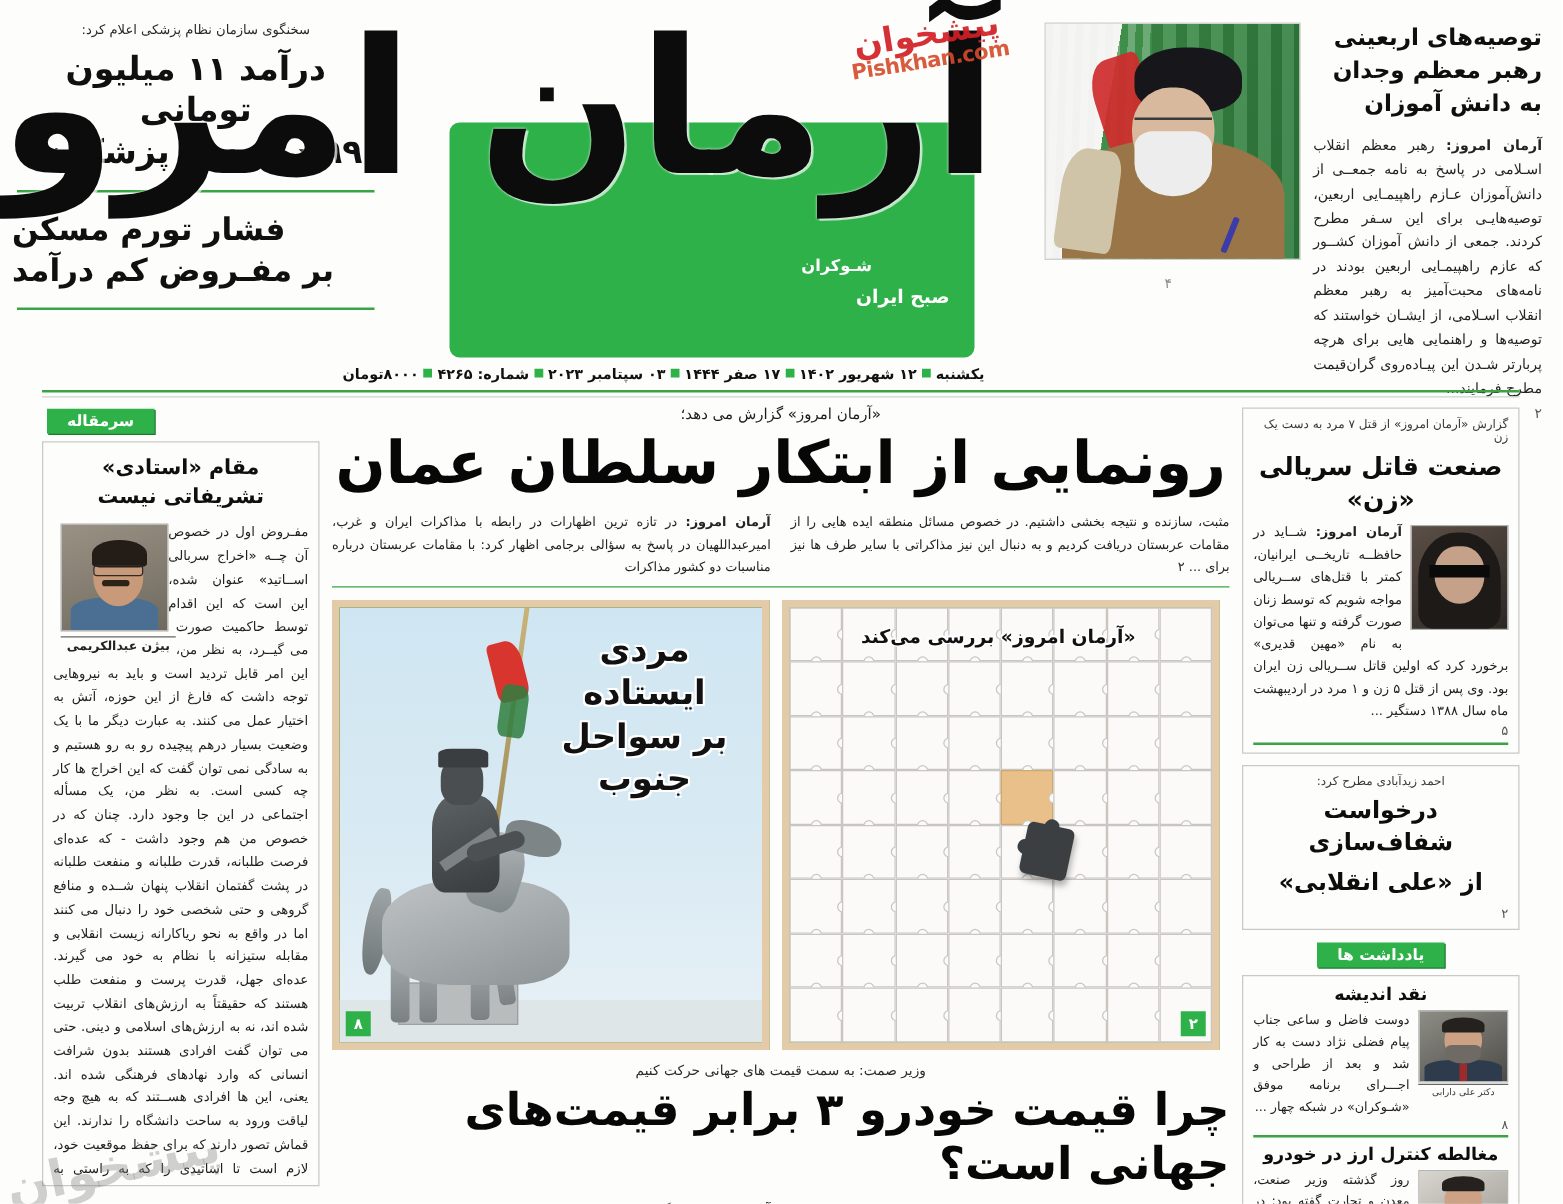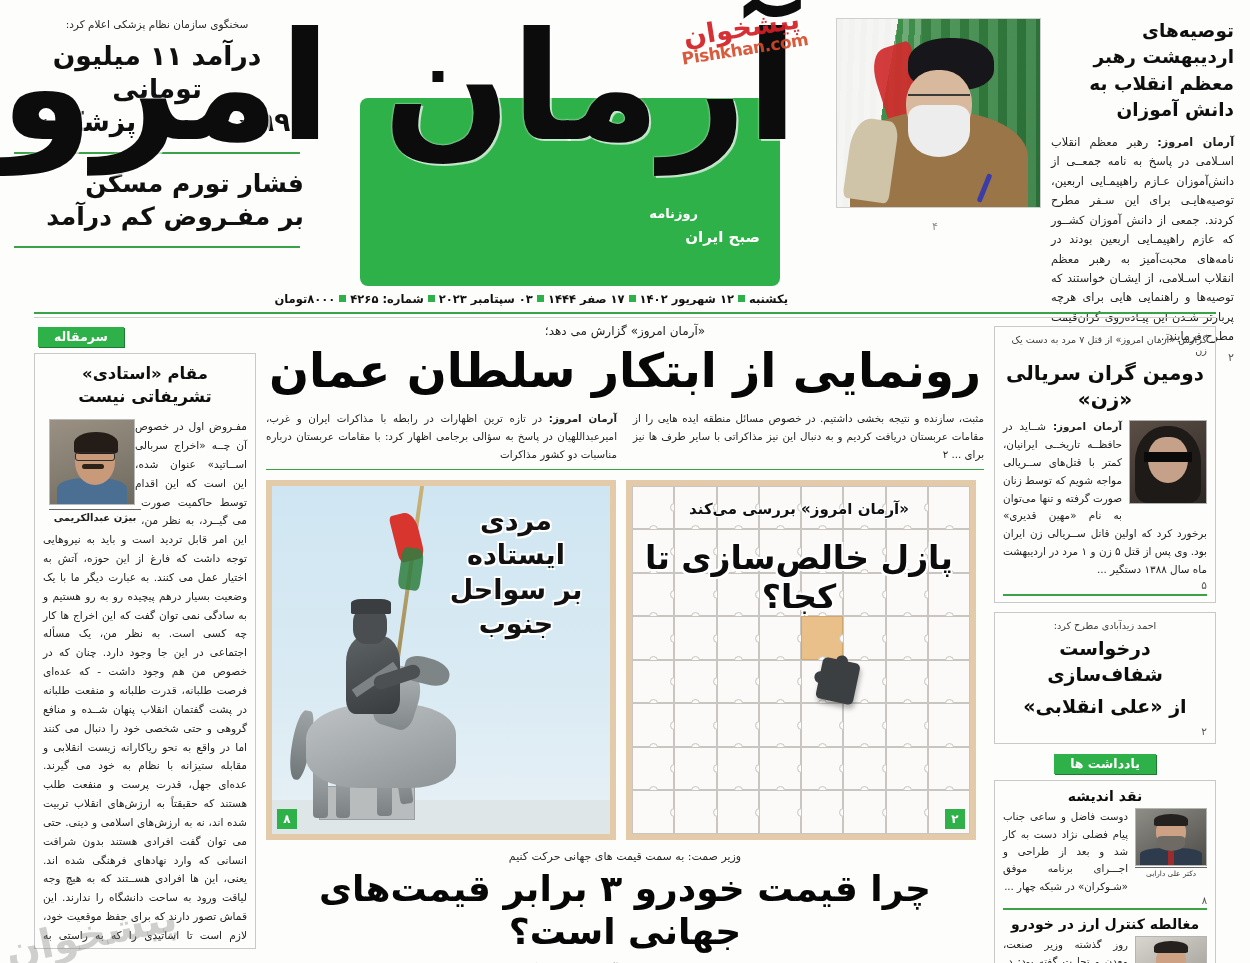--- a/index.html
+++ b/index.html
@@ -35,21 +35,21 @@
   }
   .tr-head {
     font-size: 26.5px; font-weight: bold; color: #101010;
     text-align: center; line-height: 1.26; letter-spacing: -0.8px;
   }
   .tr-rule {
     height: 2px; background: #3aa346; margin: 13px 4px 13px 4px;
   }
   .tr-head2 {
     font-size: 25px; font-weight: bold; color: #101010;
-    text-align: right; line-height: 1.32; letter-spacing: -0.8px;
+    text-align: left; line-height: 1.32; letter-spacing: -0.8px;
   }
   .pgnum-side {
     position: absolute; font-size: 11px; color: #8a8a8a;
   }
   .pg-5 { right: 312px; top: 120px; }
   .pg-4 { right: 312px; top: 220px; }
 
   
   .top-center {
     width: 500px; position: relative;
@@ -282,21 +282,21 @@
   }
   .puz-title {
     position: absolute; right: 10px; top: 52px; width: 322px; text-align: center;
     font-size: 33px; font-weight: bold; color: #0c0c0c; letter-spacing: -1.6px;
     text-shadow: -2px -2px 0 #fff, 2px -2px 0 #fff, -2px 2px 0 #fff, 2px 2px 0 #fff;
     z-index: 8;
   }
 
   .bottom-kicker { font-size: 11px; color: #2a2a2a; text-align: center; margin-top: 10px; letter-spacing: -0.3px;}
   .bottom-head {
-    font-size: 36px; font-weight: bold; color: #070707; text-align: center;
+    font-size: 36px; font-weight: bold; color: #070707; text-align: right;
     line-height: 1.2; letter-spacing: -1.6px; margin-top: 4px;
   }
   .bottom-lead {
     display: flex; flex-direction: row-reverse; gap: 16px; margin-top: 7px;
     font-size: 10.3px; line-height: 1.7; color: #242424; text-align: justify;
     letter-spacing: -0.2px;
   }
   .bottom-lead > div { flex: 1; }
   .bottom-lead b { font-weight: bold; }
 
@@ -361,21 +361,21 @@
       <div class="tr-head2">فشار تورم مسکن</div>
       <div class="tr-head2">بر مفـروض کم درآمد</div>
       <div class="tr-rule"></div>
     </div>
     <div class="pgnum-side pg-5">۵</div>
     <div class="pgnum-side pg-4">۴</div>
 
     <div class="top-center">
       <div class="logo-box"></div>
       <div class="logo-word">آرمان امروز</div>
-      <div class="logo-sub2">روزنامه</div>
+      <div class="logo-sub2">شـوکران</div>
       <div class="logo-sub">صبح ایران</div>
       <div class="wmark">
         <div class="wmark-fa">پیشخوان</div>
         <div class="wmark-en">Pishkhan.com</div>
       </div>
       <div class="dateline">
         <span>یکشنبه</span><span class="dsq"></span><span>۱۲ شهریور ۱۴۰۲</span><span class="dsq"></span><span>۱۷ صفر ۱۴۴۴</span><span class="dsq"></span><span>۰۳ سپتامبر ۲۰۲۳</span><span class="dsq"></span><span>شماره: ۴۲۶۵</span><span class="dsq"></span><span>۸۰۰۰تومان</span>
       </div>
     </div>
 
@@ -387,21 +387,21 @@
         <div class="lp-red"></div>
         <div class="lp-cloak"></div>
           <div class="lp-scarf"></div>
         <div class="lp-turban"></div>
           <div class="lp-face"></div>
         <div class="lp-glass"></div>
           <div class="lp-beard"></div>
           <div class="lp-pen"></div>
       </div>
       <div class="tl-text">
-        <div class="tl-head">توصیه‌های اردیبهشت رهبر معظم انقلاب به دانش آموزان</div>
+        <div class="tl-head">توصیه‌های اربعینی رهبر معظم وجدان به دانش آموزان</div>
         <div class="tl-body"><b>آرمان امروز:</b><span> رهبر معظم انقلاب اسـلامی در پاسخ به نامه جمعــی از دانش‌آموزان عـازم راهپیمـایی اربعین، توصیه‌هایـی برای این سـفر مطرح کردند. جمعی از دانش آموزان کشــور که عازم راهپیمـایی اربعین بودند در نامه‌های محبت‌آمیز به رهبر معظم انقلاب اسـلامی، از ایشـان خواستند که توصیه‌ها و راهنمایی هایی برای هرچه پربارتر شـدن این پیـاده‌روی گران‌قیمت مطرح فرمایند...</span></div>
         <div class="tl-pg">۲</div>
       </div>
     </div>
   </div>
   <div class="band-rule"></div>
   <div class="band-rule2"></div>
 
   <div class="body-area">
 
@@ -638,38 +638,37 @@
               <div class="puz-knob" style="left: 249.5px; top: 322.25px; width: 9px; height: 9px;"></div>
               <div class="puz-cell" style="left: 253.5px; top: 304.5px; width: 42.25px; height: 43.5px;"></div>
               <div class="puz-knob" style="left: 291.75px; top: 322.25px; width: 9px; height: 9px;"></div>
               <div class="puz-cell" style="left: 295.75px; top: 304.5px; width: 42.25px; height: 43.5px;"></div>
               <div class="puz-piece" style="left: 187px; top: 174.5px; width: 38.25px; height: 41.5px; transform: rotate(12deg);">
                 <div class="pk" style="left: -5px; top: 50%; margin-top: -6px; width: 12px; height: 12px;"></div>
                 <div class="pk" style="left: 50%; margin-left: -6px; top: -5px; width: 12px; height: 12px;"></div>
               </div>
             </div>
           <div class="puz-kicker">«آرمان امروز» بررسی می‌کند</div>
-          <div class="puz-title">پازل خالص‌سازی تا کجا؟</div>
           <div class="pg-badge badge-right">۲</div>
         </div>
       </div>
 
       <div class="bottom-kicker">وزیر صمت: به سمت قیمت های جهانی حرکت کنیم</div>
       <div class="bottom-head">چرا قیمت خودرو ۳ برابر قیمت‌های جهانی است؟</div>
       <div class="bottom-lead">
         <div><b>آرمان امروز:</b><span> به گفته وزیر صمت خبرهای خوشی درباره خودرو در راه است. روز گذشته علی آبادی، وزیر صنعت، معدن و تجارت در خصوص موضوع کاهش قیمت خودرو گفت:</span></div>
         <div>در حوزه قیمت خودرو، با تعمیق ساخت داخل و تمرکز بر کیفیت باید به سمت قیمت های جهانی حرکت کنیم. مسئله کاهش قیمت یک بحث است و کیفیت بخشی به تولید خودرو</div>
       </div>
     </div>
 
     <div class="col-left">
 
       <div class="lbox">
         <div class="lkicker">گزارش «آرمان امروز» از قتل ۷ مرد به دست یک زن</div>
-        <div class="lhead">دومین گران سریالی «زن»</div>
+        <div class="lhead">صنعت قاتل سریالی «زن»</div>
         <div class="lphoto-crime">
           <div class="cr-bg"></div>
             <div class="cr-scarf"></div>
             <div class="cr-face"></div>
             <div class="cr-bar"></div>
         </div>
         <div class="lbody"><b>آرمان امروز:</b><span> شــاید در حافظــه تاریخــی ایرانیان، کمتر با قتل‌های ســریالی مواجه شویم که توسط زنان صورت گرفته و تنها می‌توان به نام «مهین قدیری» برخورد کرد که اولین قاتل ســریالی زن ایران بود. وی پس از قتل ۵ زن و ۱ مرد در اردیبهشت ماه سال ۱۳۸۸ دستگیر ...</span></div>
         <div class="lpg">۵</div>
         <div class="lrule"></div>
       </div>

